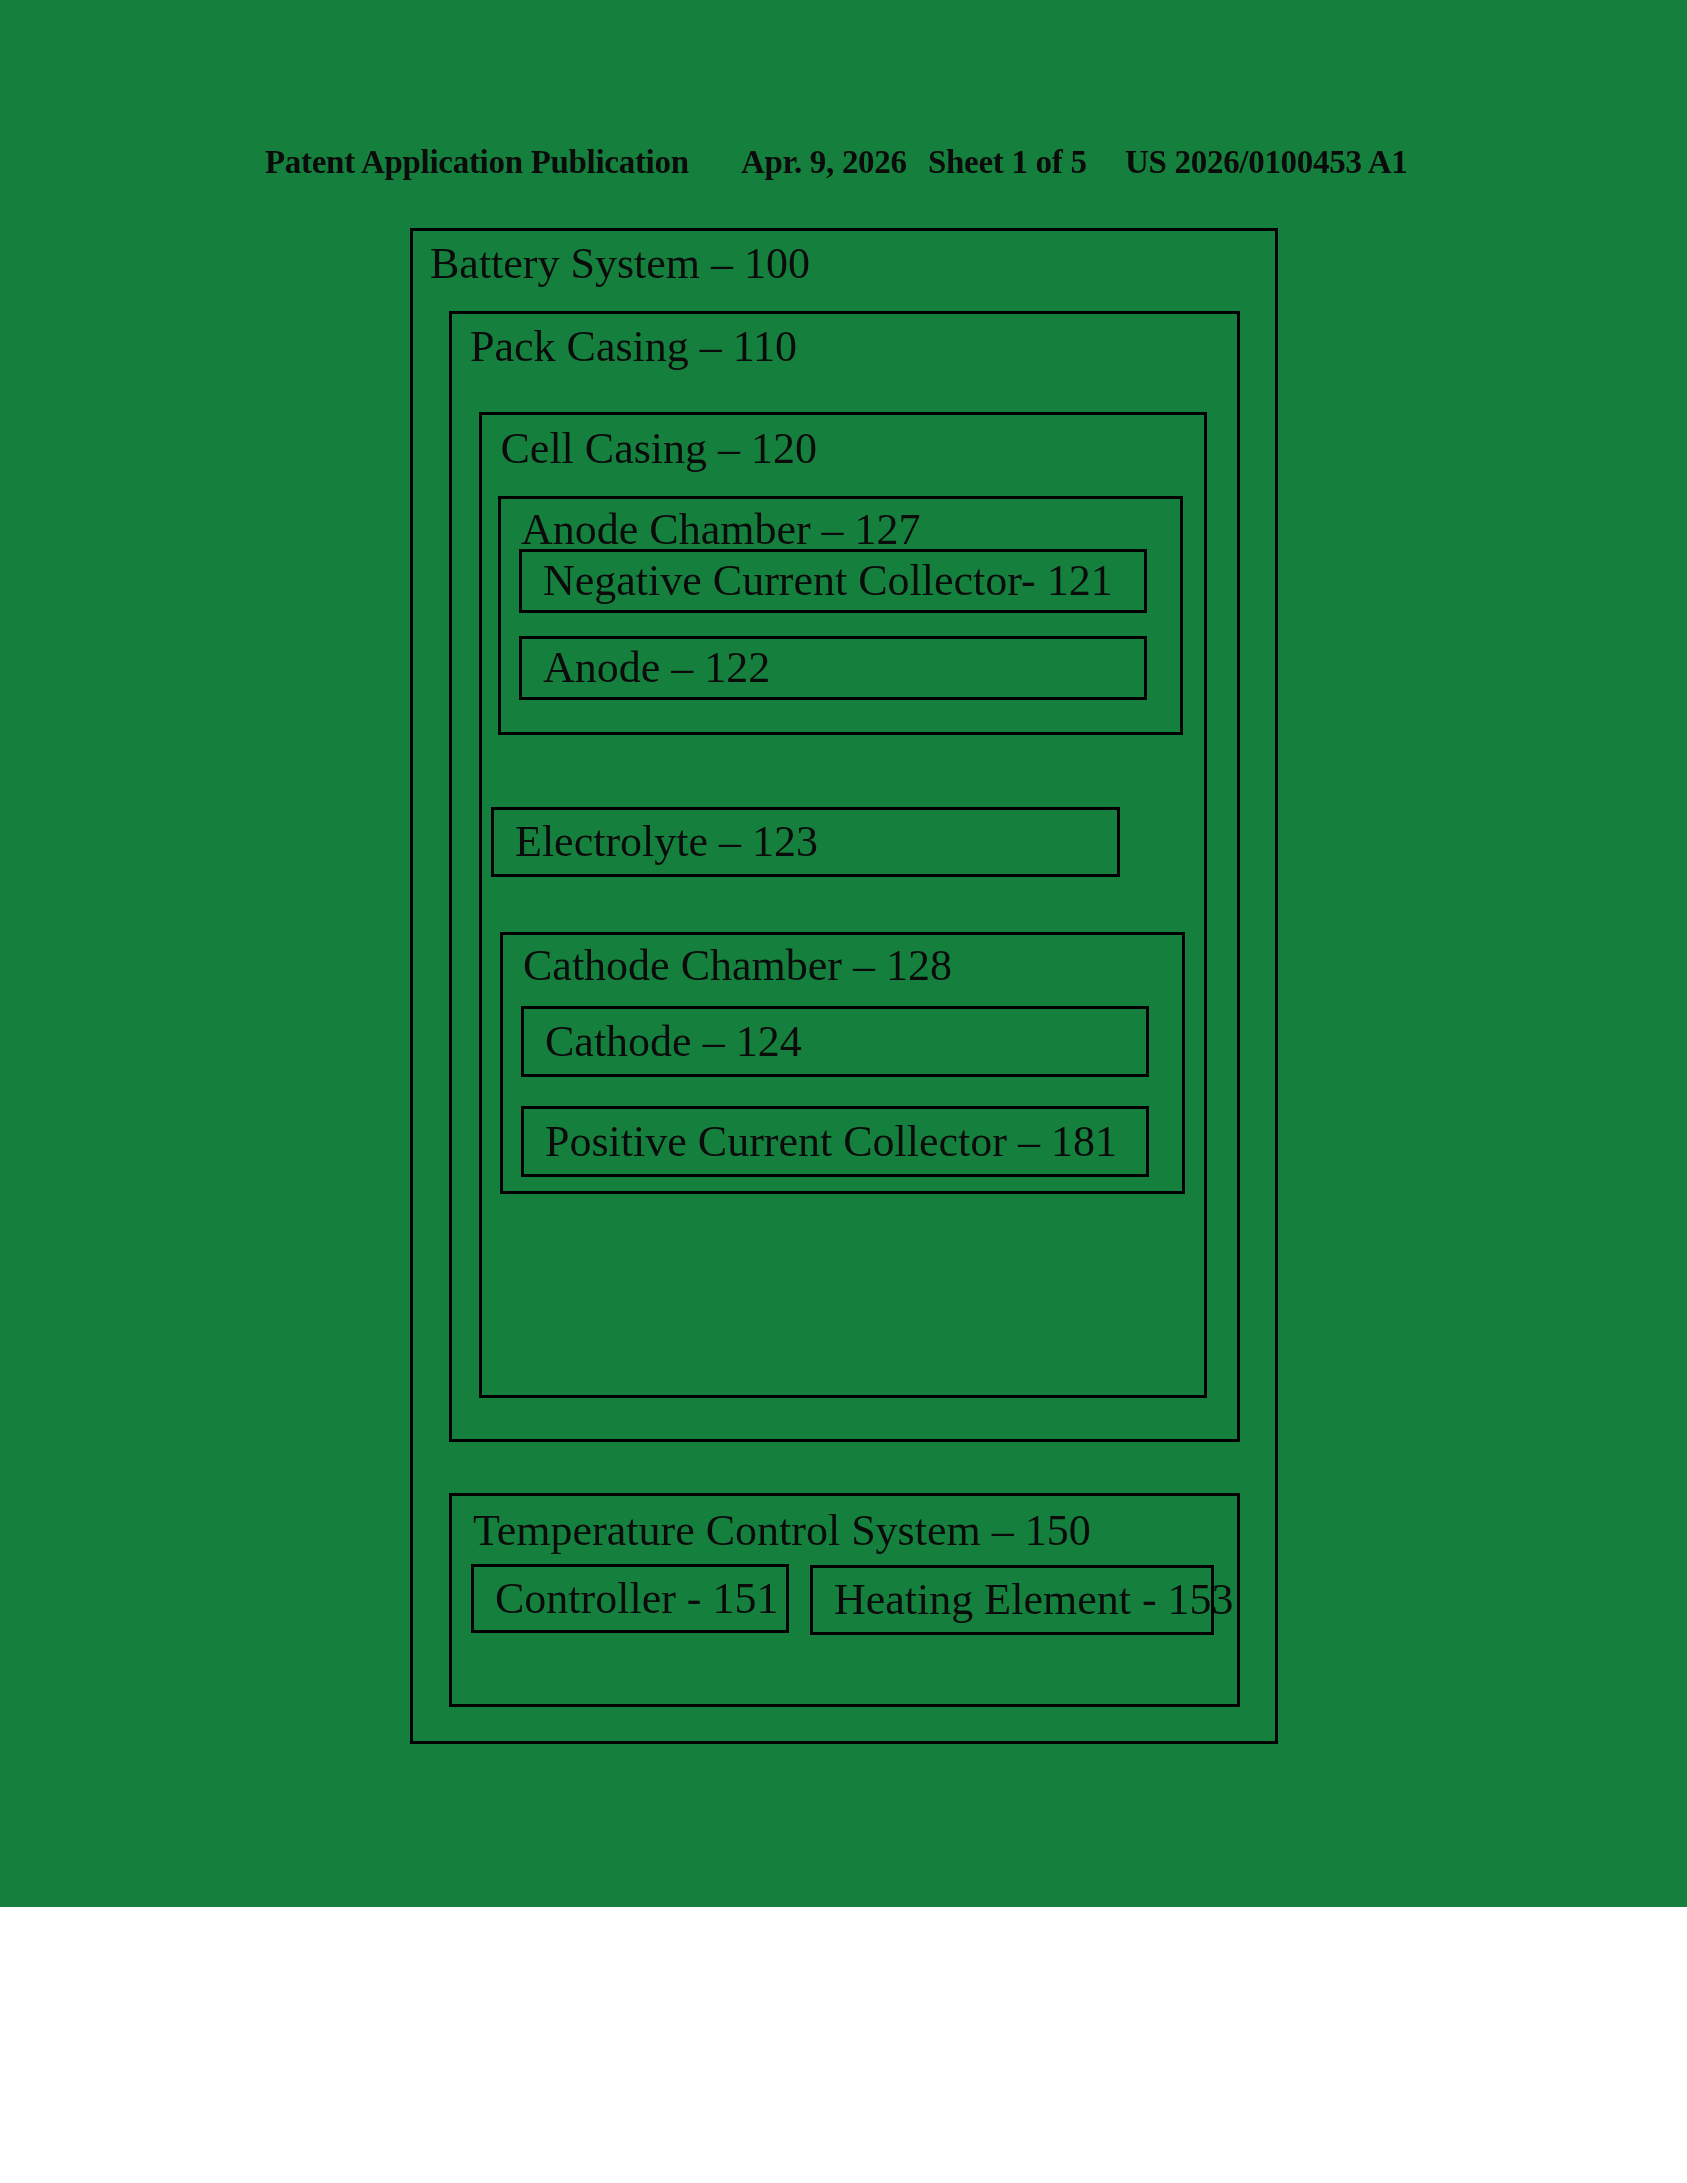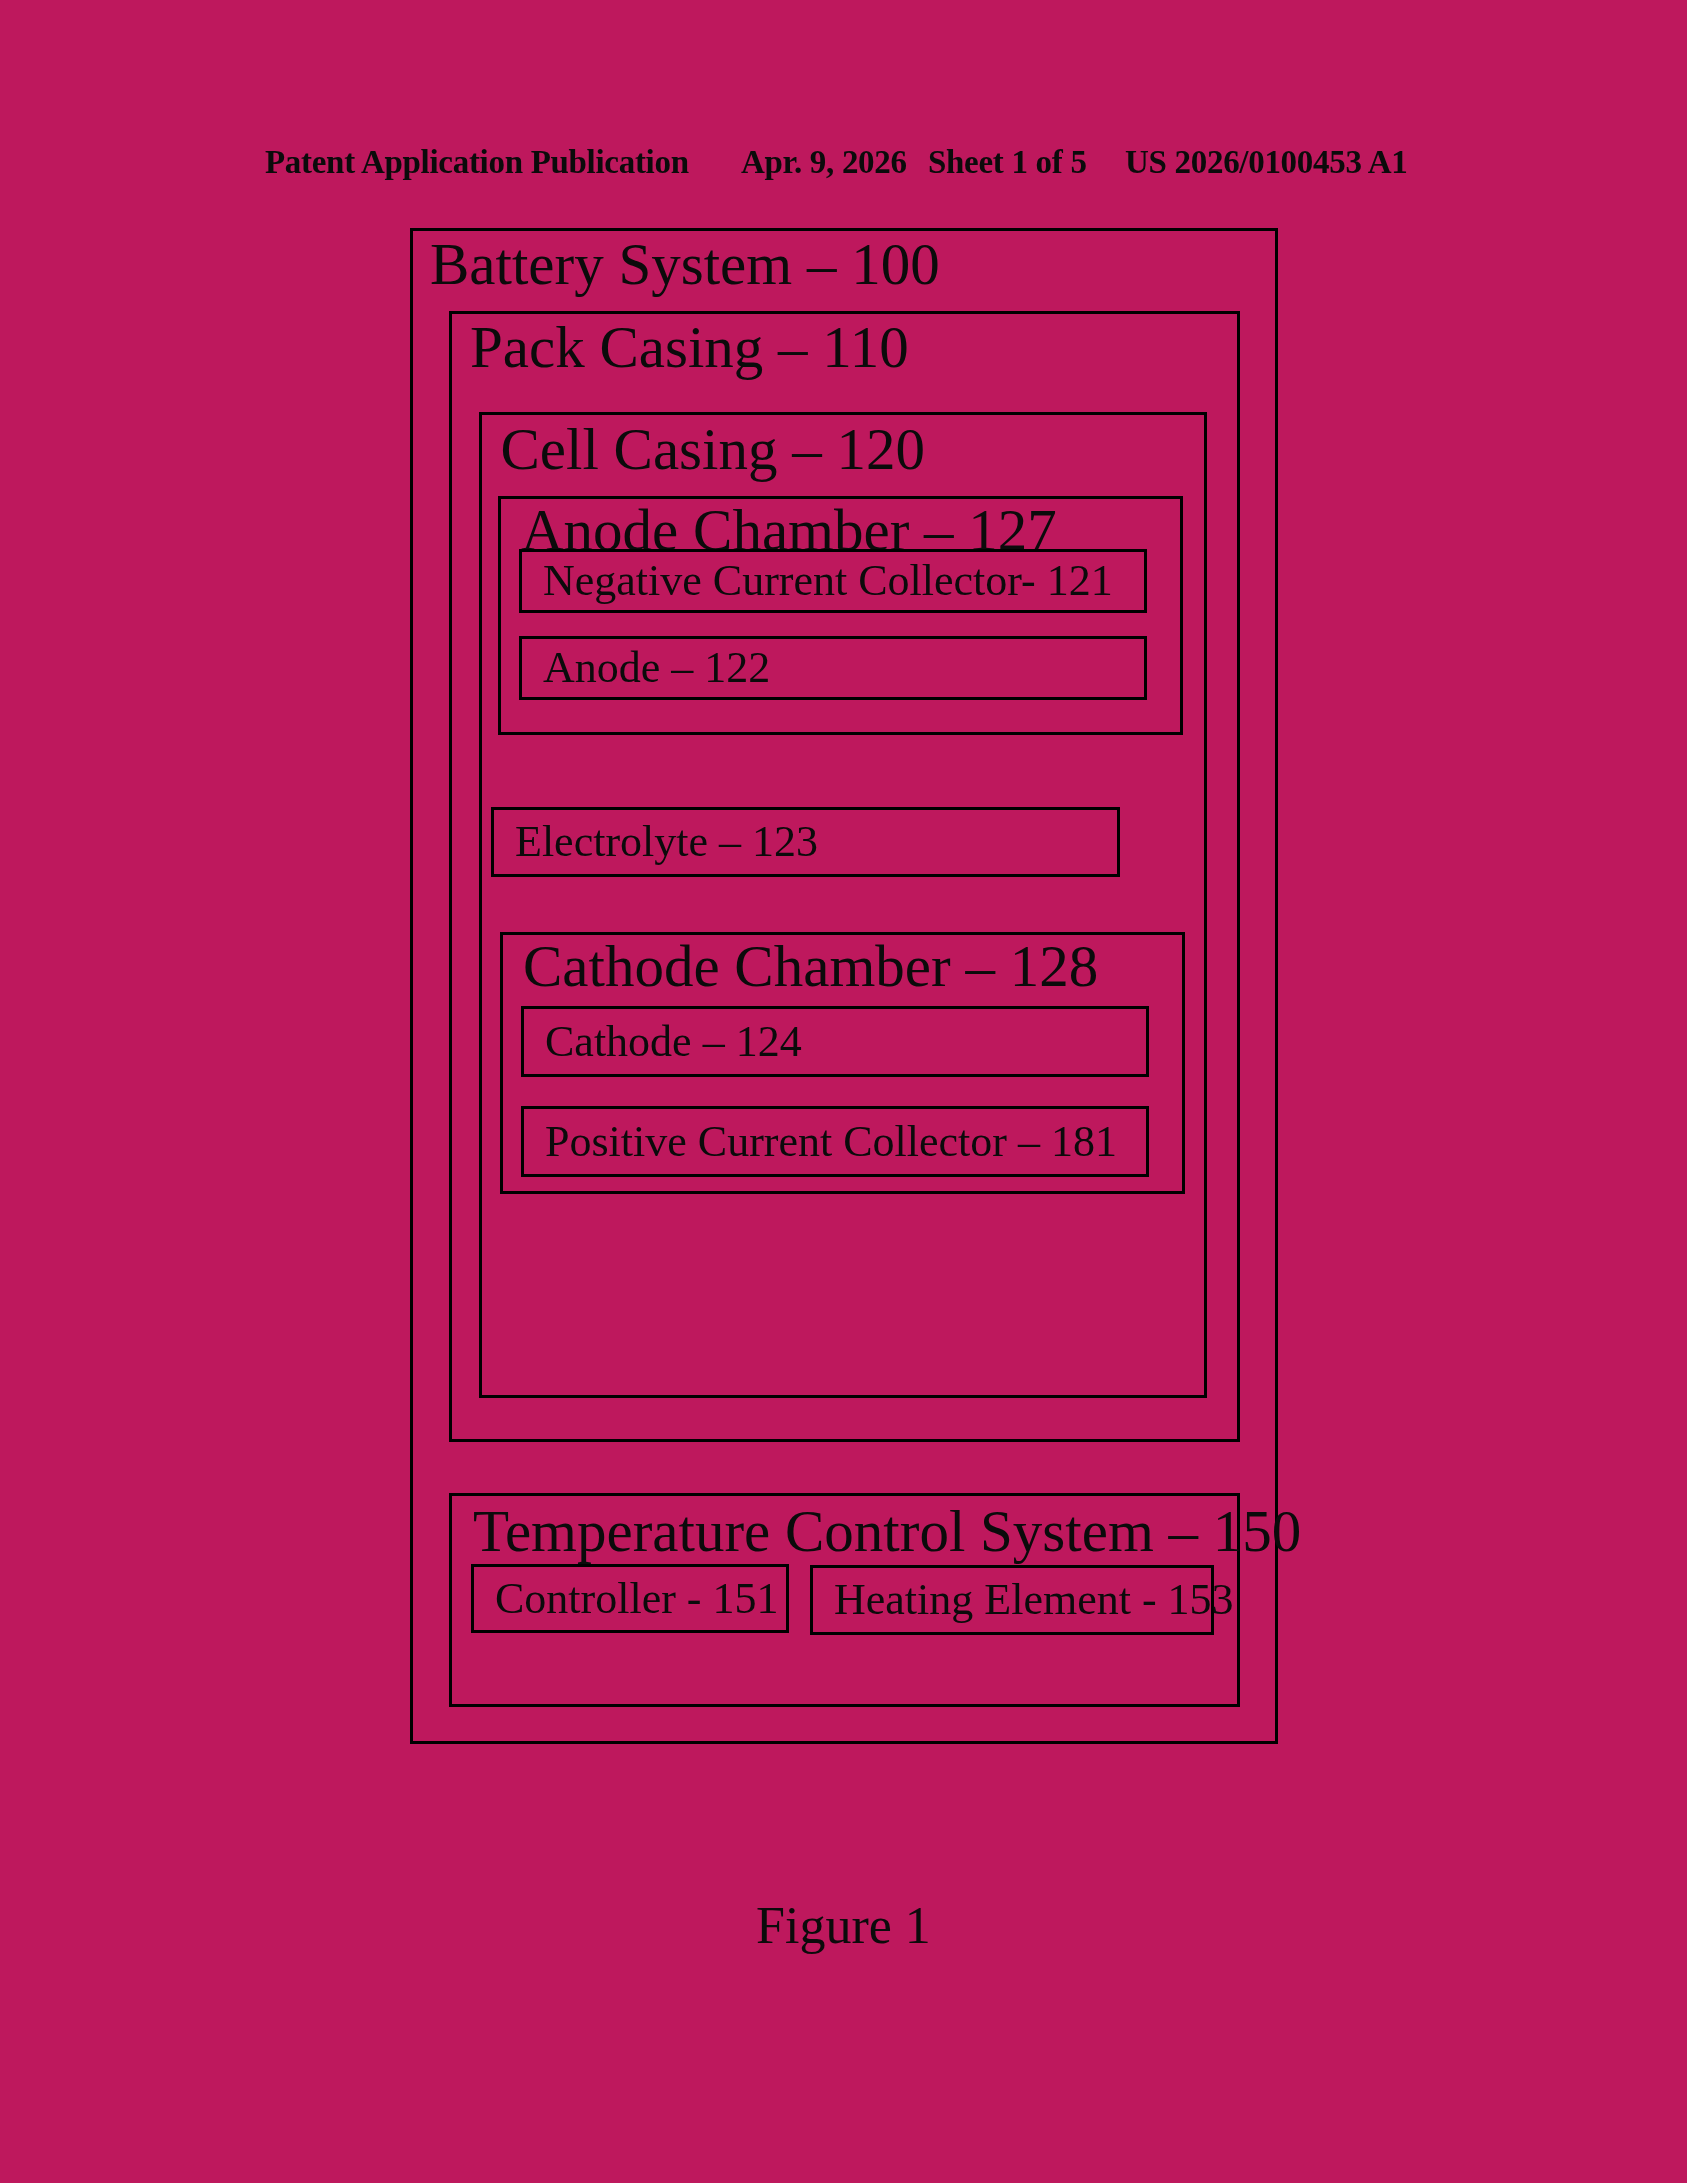--- a/index.html
+++ b/index.html
@@ -3,22 +3,22 @@
 <meta charset="utf-8">
 <style>
   html, body {
     margin: 0;
     padding: 0;
     background: #ffffff;
   }
   #page {
     position: relative;
     width: 1687px;
-    height: 2183px;
-    background: #be185d;
+    height: 1907px;
+    background: #15803d;
     font-family: "Liberation Serif", "DejaVu Serif", serif;
     color: #0b0b0b;
     overflow: hidden;
   }
   
   .hdr-seg {
     position: absolute;
     top: 144px;
     font-size: 33px;
     font-weight: bold;
@@ -32,21 +32,21 @@
 
   
   .dbox {
     position: absolute;
     border: 3.3px solid #000;
     box-sizing: border-box;
     background: transparent;
   }
   .dbox .box-label {
     position: absolute;
-    font-size: 59px;
+    font-size: 44px;
     line-height: 44px;
     white-space: nowrap;
     color: #0b0b0b;
   }
   .leafbox {
     position: absolute;
     border: 3.3px solid #000;
     box-sizing: border-box;
     display: flex;
     align-items: center;

